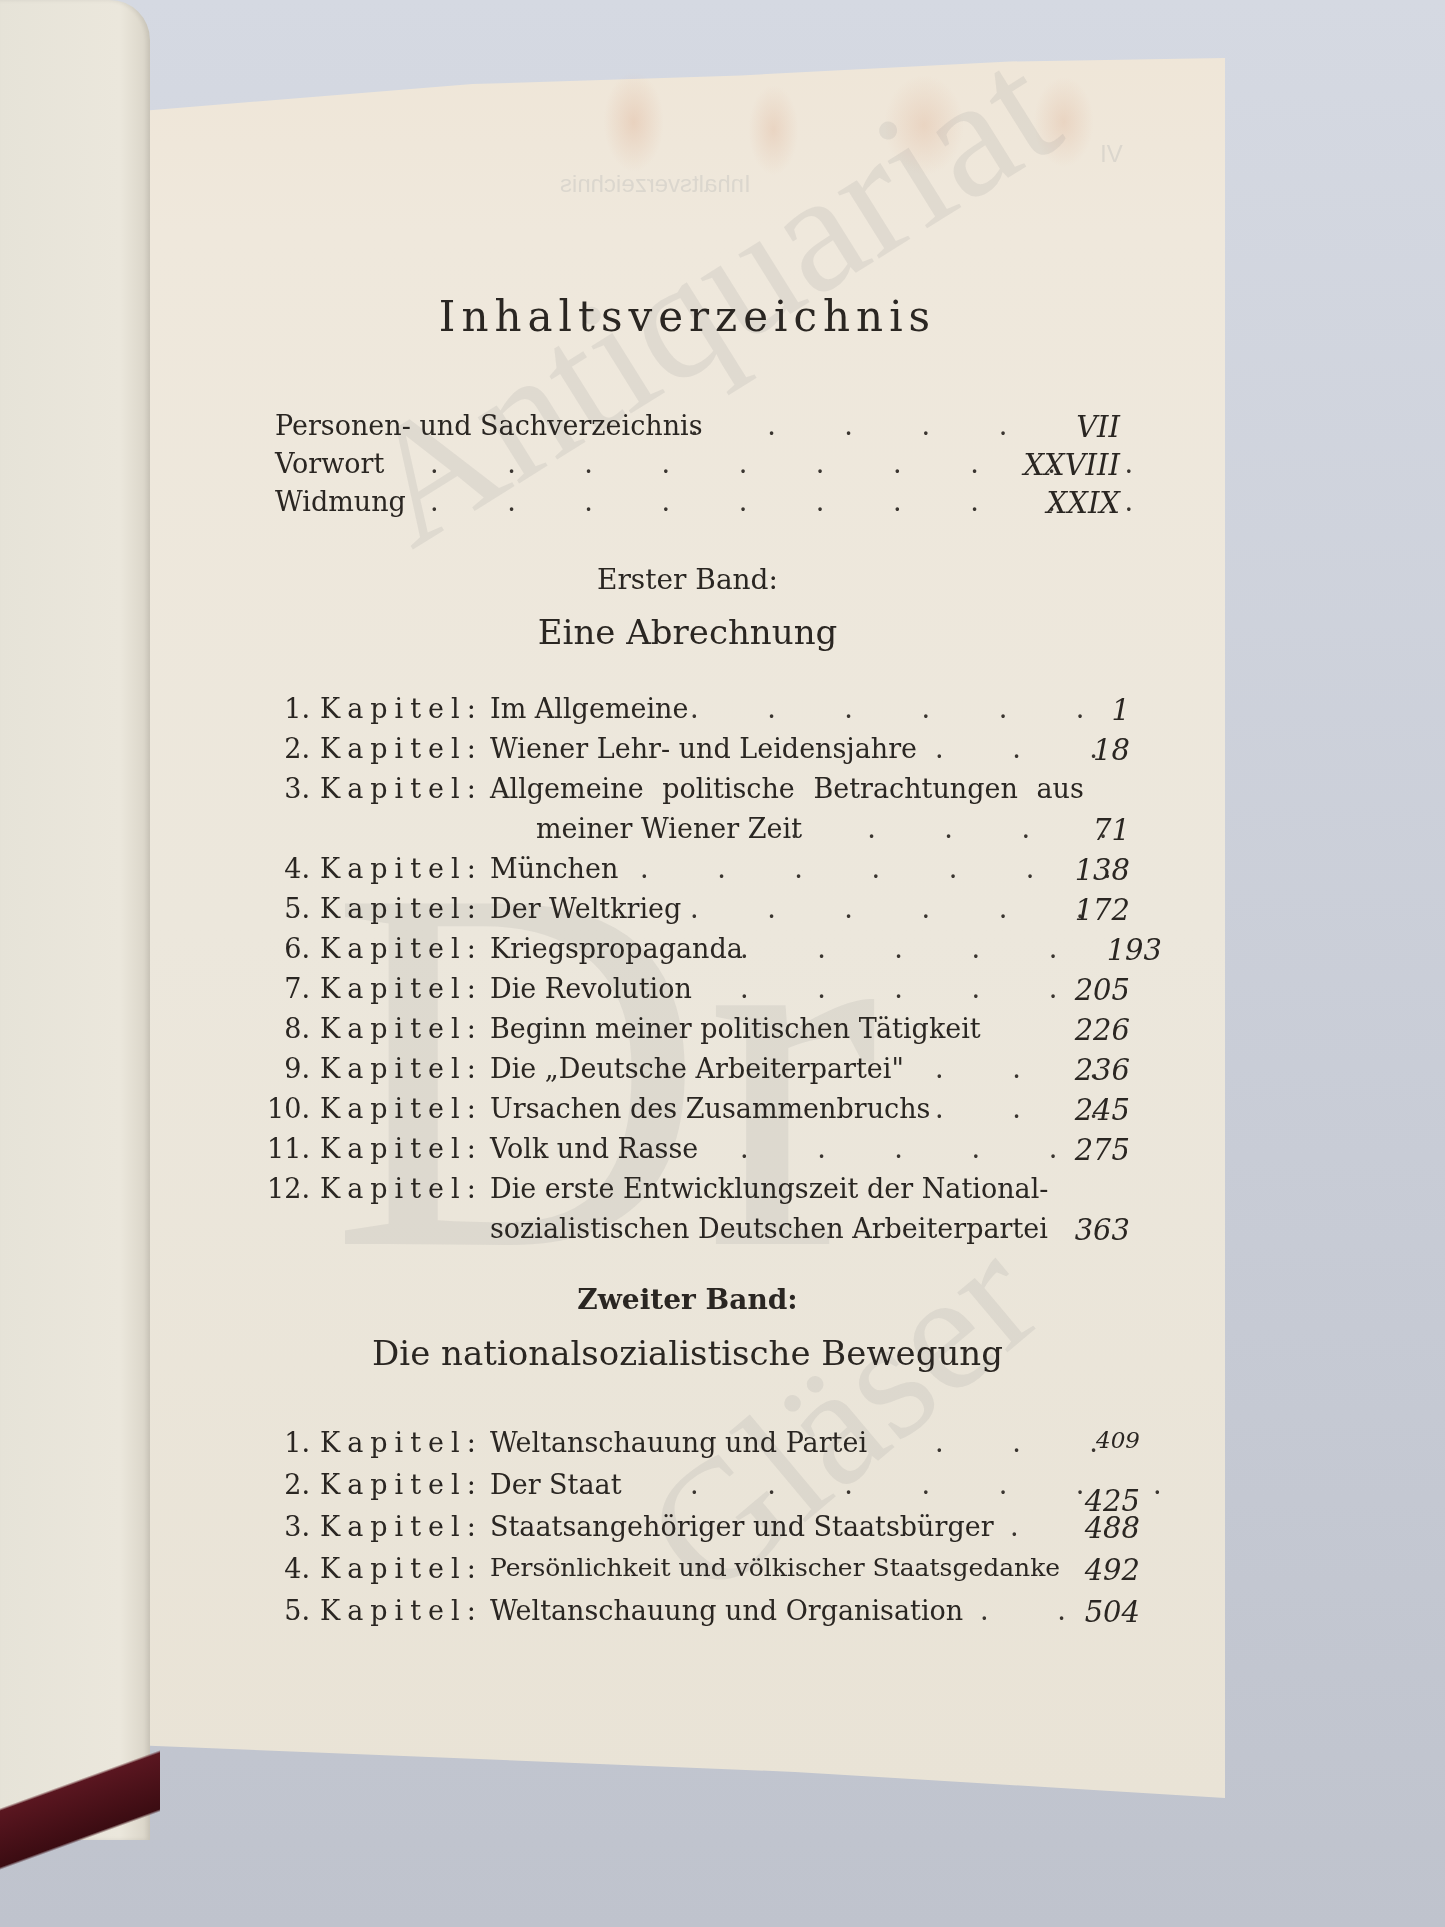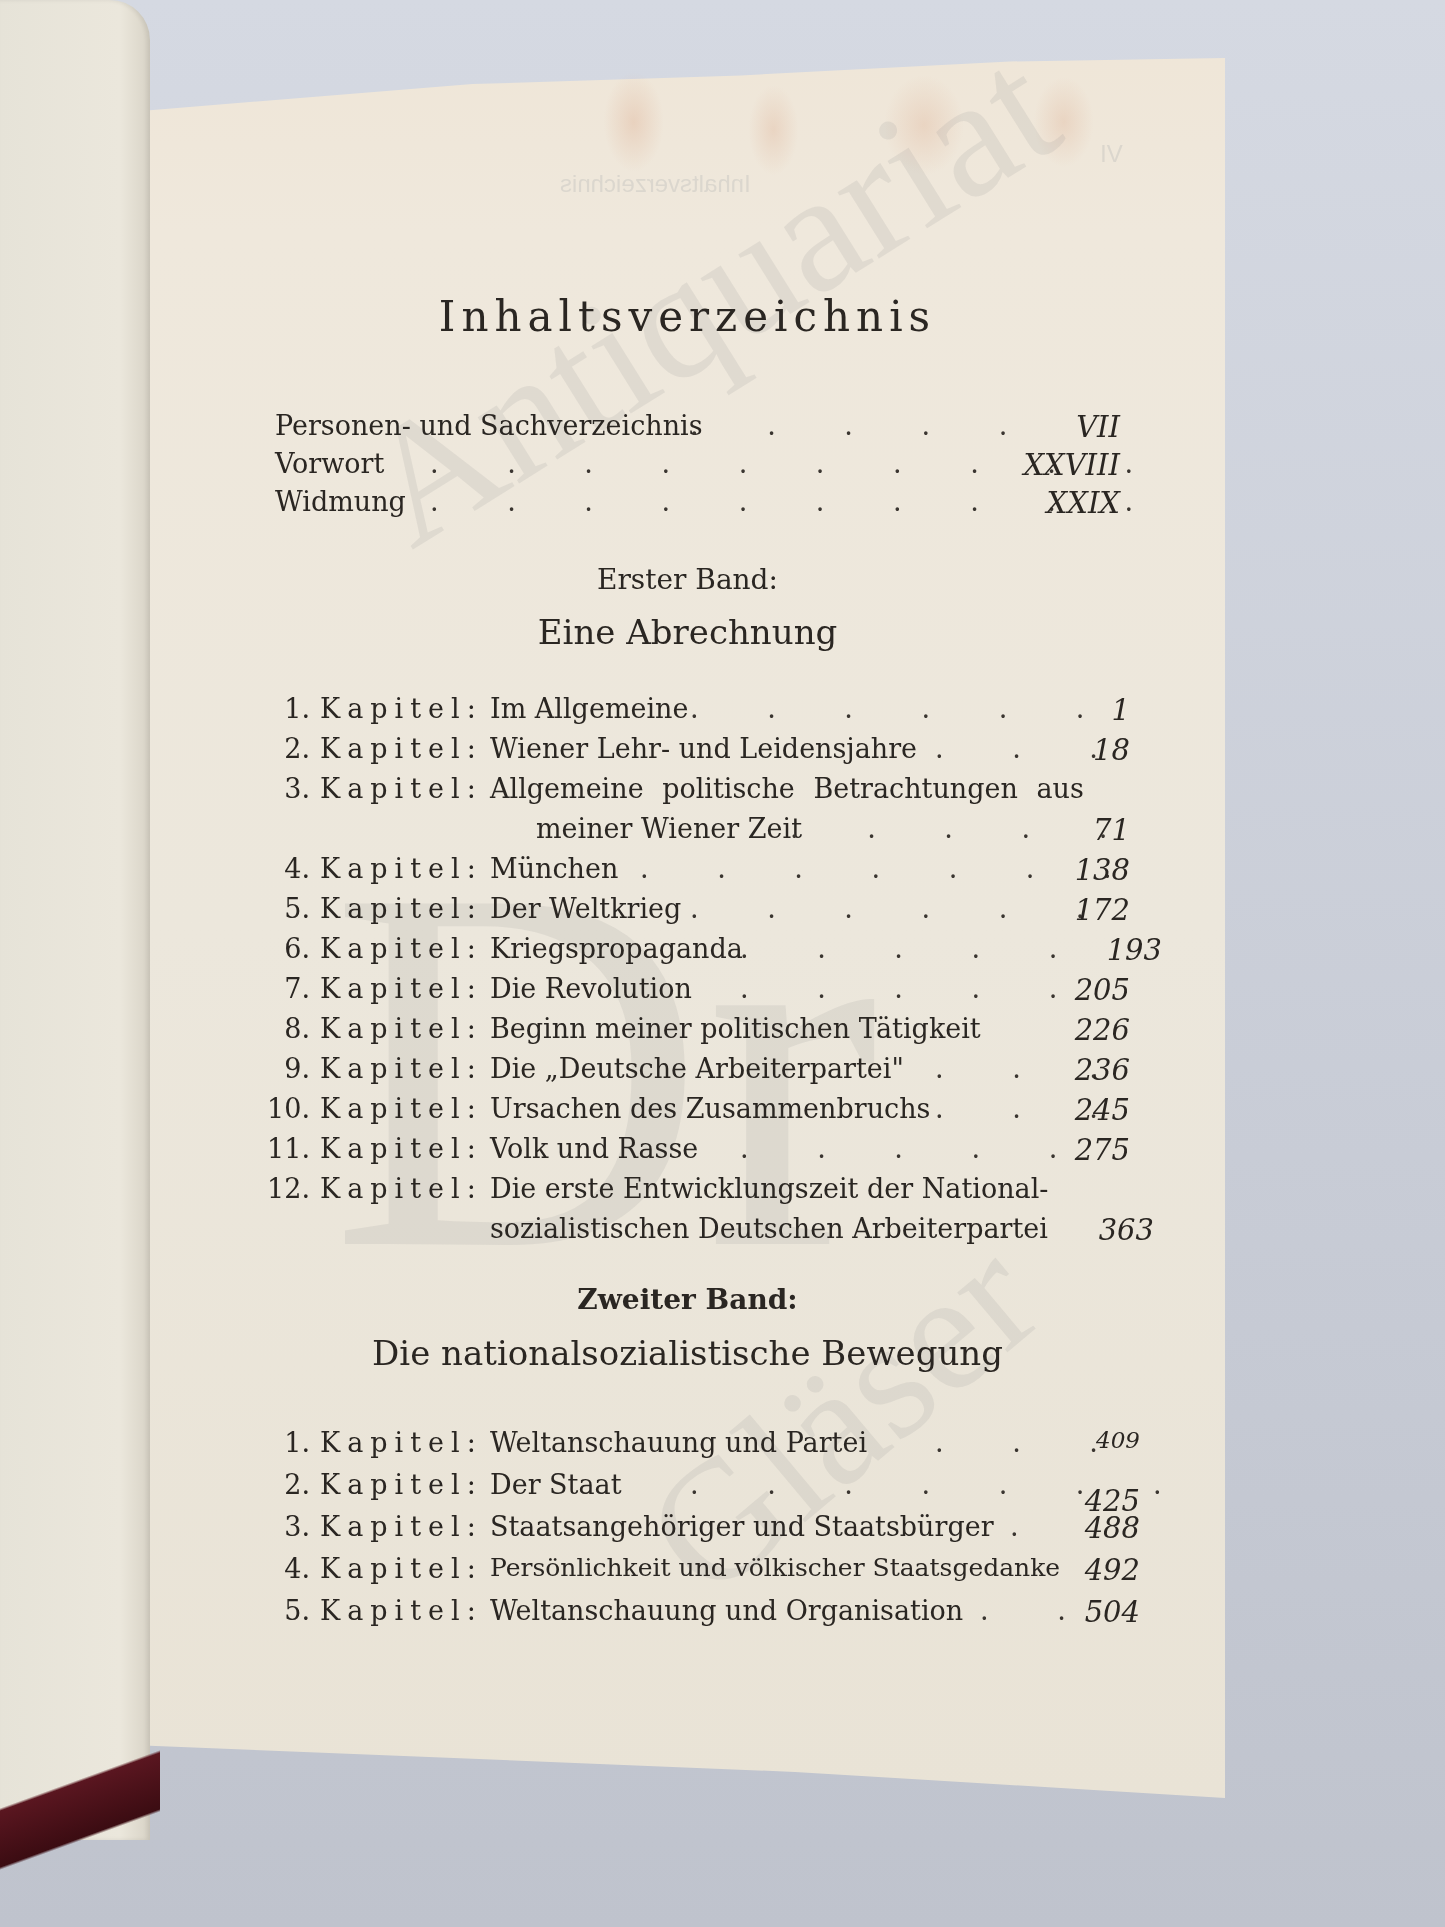--- a/index.html
+++ b/index.html
@@ -156,21 +156,21 @@
   <div class="text kap" style="left:320px; top:1133px; font-size:27px;">Kapitel:</div>
   <div class="text" style="left:490px; top:1133px; font-size:27px;">Volk und Rasse</div>
   <div class="text dots" style="left:740px; top:1133px; font-size:27px;">. . . . .</div>
   <div class="text num" style="left:980px; top:1133px; font-size:29px;">275</div>
 
   <div class="text chap-num" style="left:240px; top:1173px; font-size:27px;">12.</div>
   <div class="text kap" style="left:320px; top:1173px; font-size:27px;">Kapitel:</div>
   <div class="text" style="left:490px; top:1173px; font-size:27px;">Die erste Entwicklungszeit der National-</div>
   <div class="text" style="left:490px; top:1213px; font-size:27px;">sozialistischen Deutschen Arbeiterpartei</div>
   <div class="text dots" style="left:1000px; top:1213px; font-size:27px;">.</div>
-  <div class="text num" style="left:980px; top:1213px; font-size:29px;padding-left:24px;">363</div>
+  <div class="text num" style="left:980px; top:1213px; font-size:29px;">363</div>
 </div>
 
 <div class="center-block text" style="top:1283px; font-size:28px;font-weight:bold;">Zweiter Band:</div>
 <div class="center-block text" style="top:1333px; font-size:34px;">Die nationalsozialistische Bewegung</div>
 
 <div>
   <div class="text chap-num" style="left:240px; top:1427px; font-size:27px;">1.</div>
   <div class="text kap" style="left:320px; top:1427px; font-size:27px;">Kapitel:</div>
   <div class="text" style="left:490px; top:1427px; font-size:27px;">Weltanschauung und Partei</div>
   <div class="text dots" style="left:935px; top:1427px; font-size:27px;">. . .</div>

